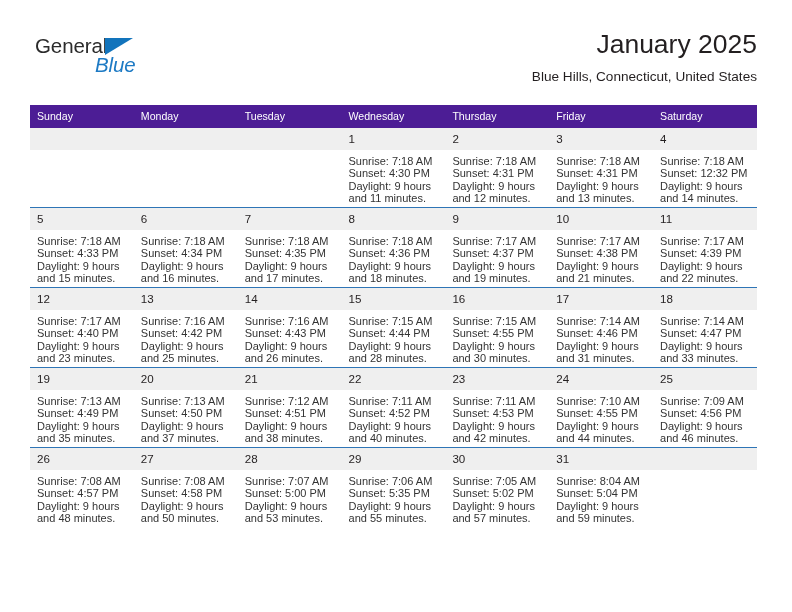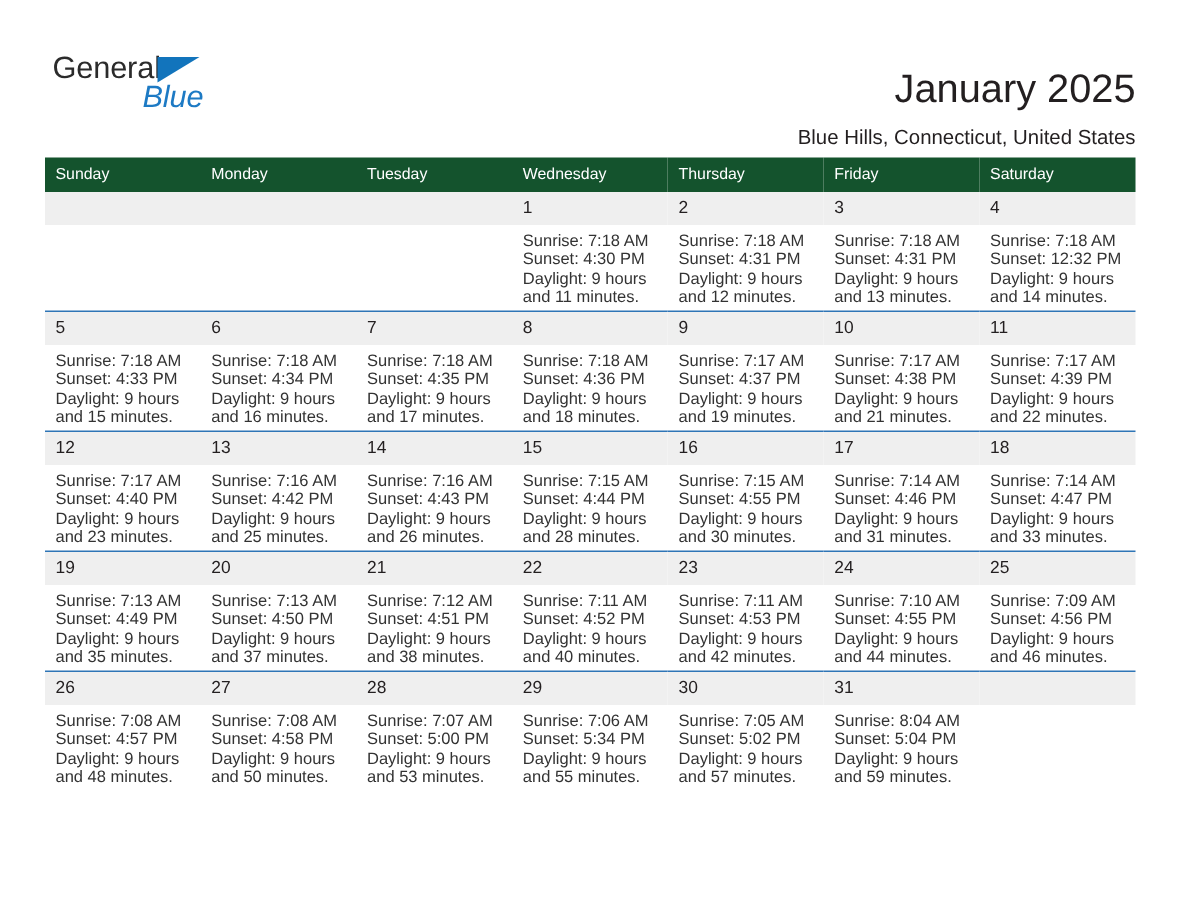--- a/index.html
+++ b/index.html
@@ -61,21 +61,20 @@
     font-size: 20.5px;
     color: #1d7ac4;
     letter-spacing: -0.1px;
     font-style: italic;
   }
   .titles {
     position: absolute;
     right: 0;
     top: 0;
     text-align: right;
-    margin-top: 15px;
   }
   .cal-title {
     font-size: 26.5px;
     color: #231f20;
     line-height: 32px;
     white-space: nowrap;
   }
   .cal-subtitle {
     font-size: 13.6px;
     color: #231f20;
@@ -87,21 +86,21 @@
   
   .cal {
     position: absolute;
     left: 30px;
     top: 105px;
     width: 727px;
     border-collapse: collapse;
     table-layout: fixed;
   }
   .cal th {
-    background: #14532d;
+    background: #4c1d95;
     color: #ffffff;
     font-size: 10.6px;
     font-weight: normal;
     text-align: left;
     padding: 5px 0 6px 7px;
     height: 11px;
     line-height: 12px;
   }
   .cal td {
     vertical-align: top;
@@ -454,21 +453,21 @@
               <div>Sunrise: 7:07 AM</div>
               <div>Sunset: 5:00 PM</div>
               <div>Daylight: 9 hours</div>
               <div>and 53 minutes.</div>
             </div>
           </td>
           <td>
             <div class="daynum">29</div>
             <div class="details">
               <div>Sunrise: 7:06 AM</div>
-              <div>Sunset: 5:34 PM</div>
+              <div>Sunset: 5:35 PM</div>
               <div>Daylight: 9 hours</div>
               <div>and 55 minutes.</div>
             </div>
           </td>
           <td>
             <div class="daynum">30</div>
             <div class="details">
               <div>Sunrise: 7:05 AM</div>
               <div>Sunset: 5:02 PM</div>
               <div>Daylight: 9 hours</div>

